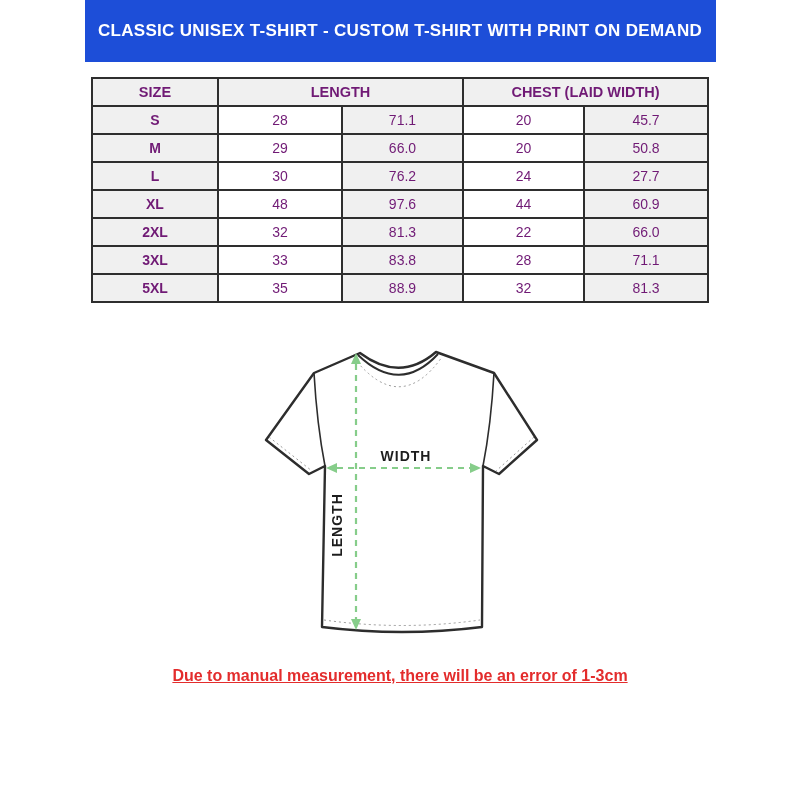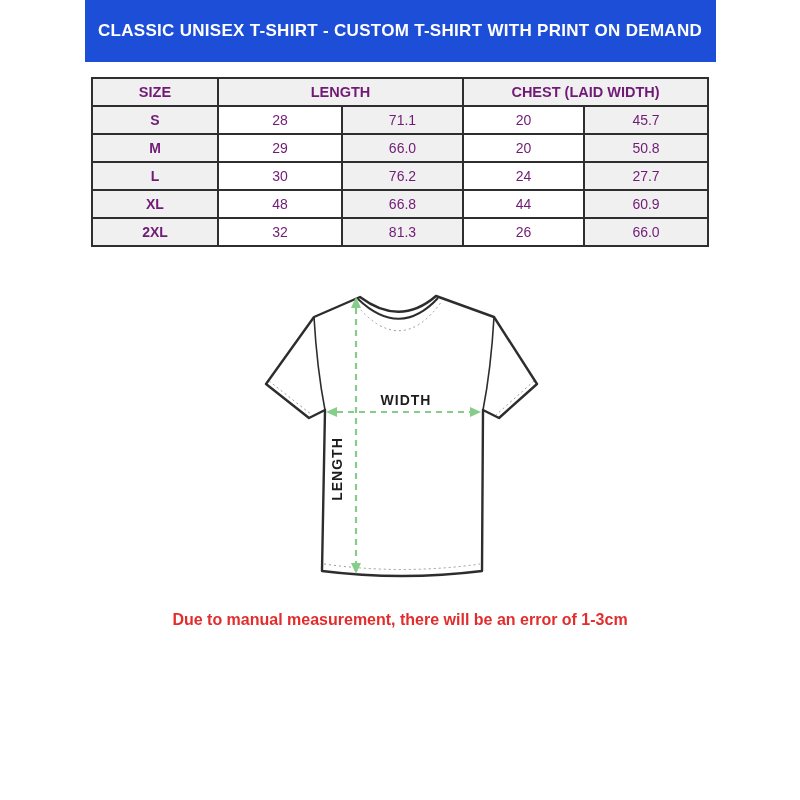--- a/index.html
+++ b/index.html
@@ -31,21 +31,21 @@
   td.cell-gray { background: #f0f0f0; }
   td.cell-white { background: #ffffff; }
   td.cell-size { background: #f0f0f0; font-weight: 700; }
   td.cell-num { font-weight: 400; }
 
   
   .diagram-wrap { margin-top: 42px; width: 292px; height: 296px; }
 
   
   .note {
-    margin-top: 26px; color: #e32c2c; font-size: 16px; font-weight: 700; text-align: center;
+    margin-top: 26px; color: #e32c2c; font-size: 16px; font-weight: 700; text-align: center; text-decoration: underline;
   }
 
   .svg-label { font-family: "Liberation Sans", sans-serif; font-size: 14px; font-weight: 700; fill: #1d1d1d; letter-spacing: 1px; }
 </style>
 </head>
 <body>
 
 <div class="page">
 
   <div class="banner">
@@ -86,30 +86,44 @@
         <tr>
           <td class="cell-size">L</td>
           <td class="cell-white cell-num">30</td>
           <td class="cell-gray cell-num">76.2</td>
           <td class="cell-white cell-num">24</td>
           <td class="cell-gray cell-num">27.7</td>
         </tr>
         <tr>
           <td class="cell-size">XL</td>
           <td class="cell-white cell-num">48</td>
-          <td class="cell-gray cell-num">66.8</td>
+          <td class="cell-gray cell-num">97.6</td>
           <td class="cell-white cell-num">44</td>
           <td class="cell-gray cell-num">60.9</td>
         </tr>
         <tr>
           <td class="cell-size">2XL</td>
           <td class="cell-white cell-num">32</td>
           <td class="cell-gray cell-num">81.3</td>
-          <td class="cell-white cell-num">26</td>
+          <td class="cell-white cell-num">22</td>
           <td class="cell-gray cell-num">66.0</td>
+        </tr>
+        <tr>
+          <td class="cell-size">3XL</td>
+          <td class="cell-white cell-num">33</td>
+          <td class="cell-gray cell-num">83.8</td>
+          <td class="cell-white cell-num">28</td>
+          <td class="cell-gray cell-num">71.1</td>
+        </tr>
+        <tr>
+          <td class="cell-size">5XL</td>
+          <td class="cell-white cell-num">35</td>
+          <td class="cell-gray cell-num">88.9</td>
+          <td class="cell-white cell-num">32</td>
+          <td class="cell-gray cell-num">81.3</td>
         </tr>
       </tbody>
     </table>
   </div>
 
   <div class="diagram-wrap">
     <svg width="292" height="296" viewBox="0 0 292 296">
 
       <path d="M106,8 Q146,38 182,7 L240,28 L283,95 L245,129 L229,121 L228,282 Q148,292 68,282 L71,121 L55,129 L12,95 L60,28 Z" fill="#ffffff" stroke="#2d2d2d" stroke-width="2.4" stroke-linejoin="round"></path>
 

